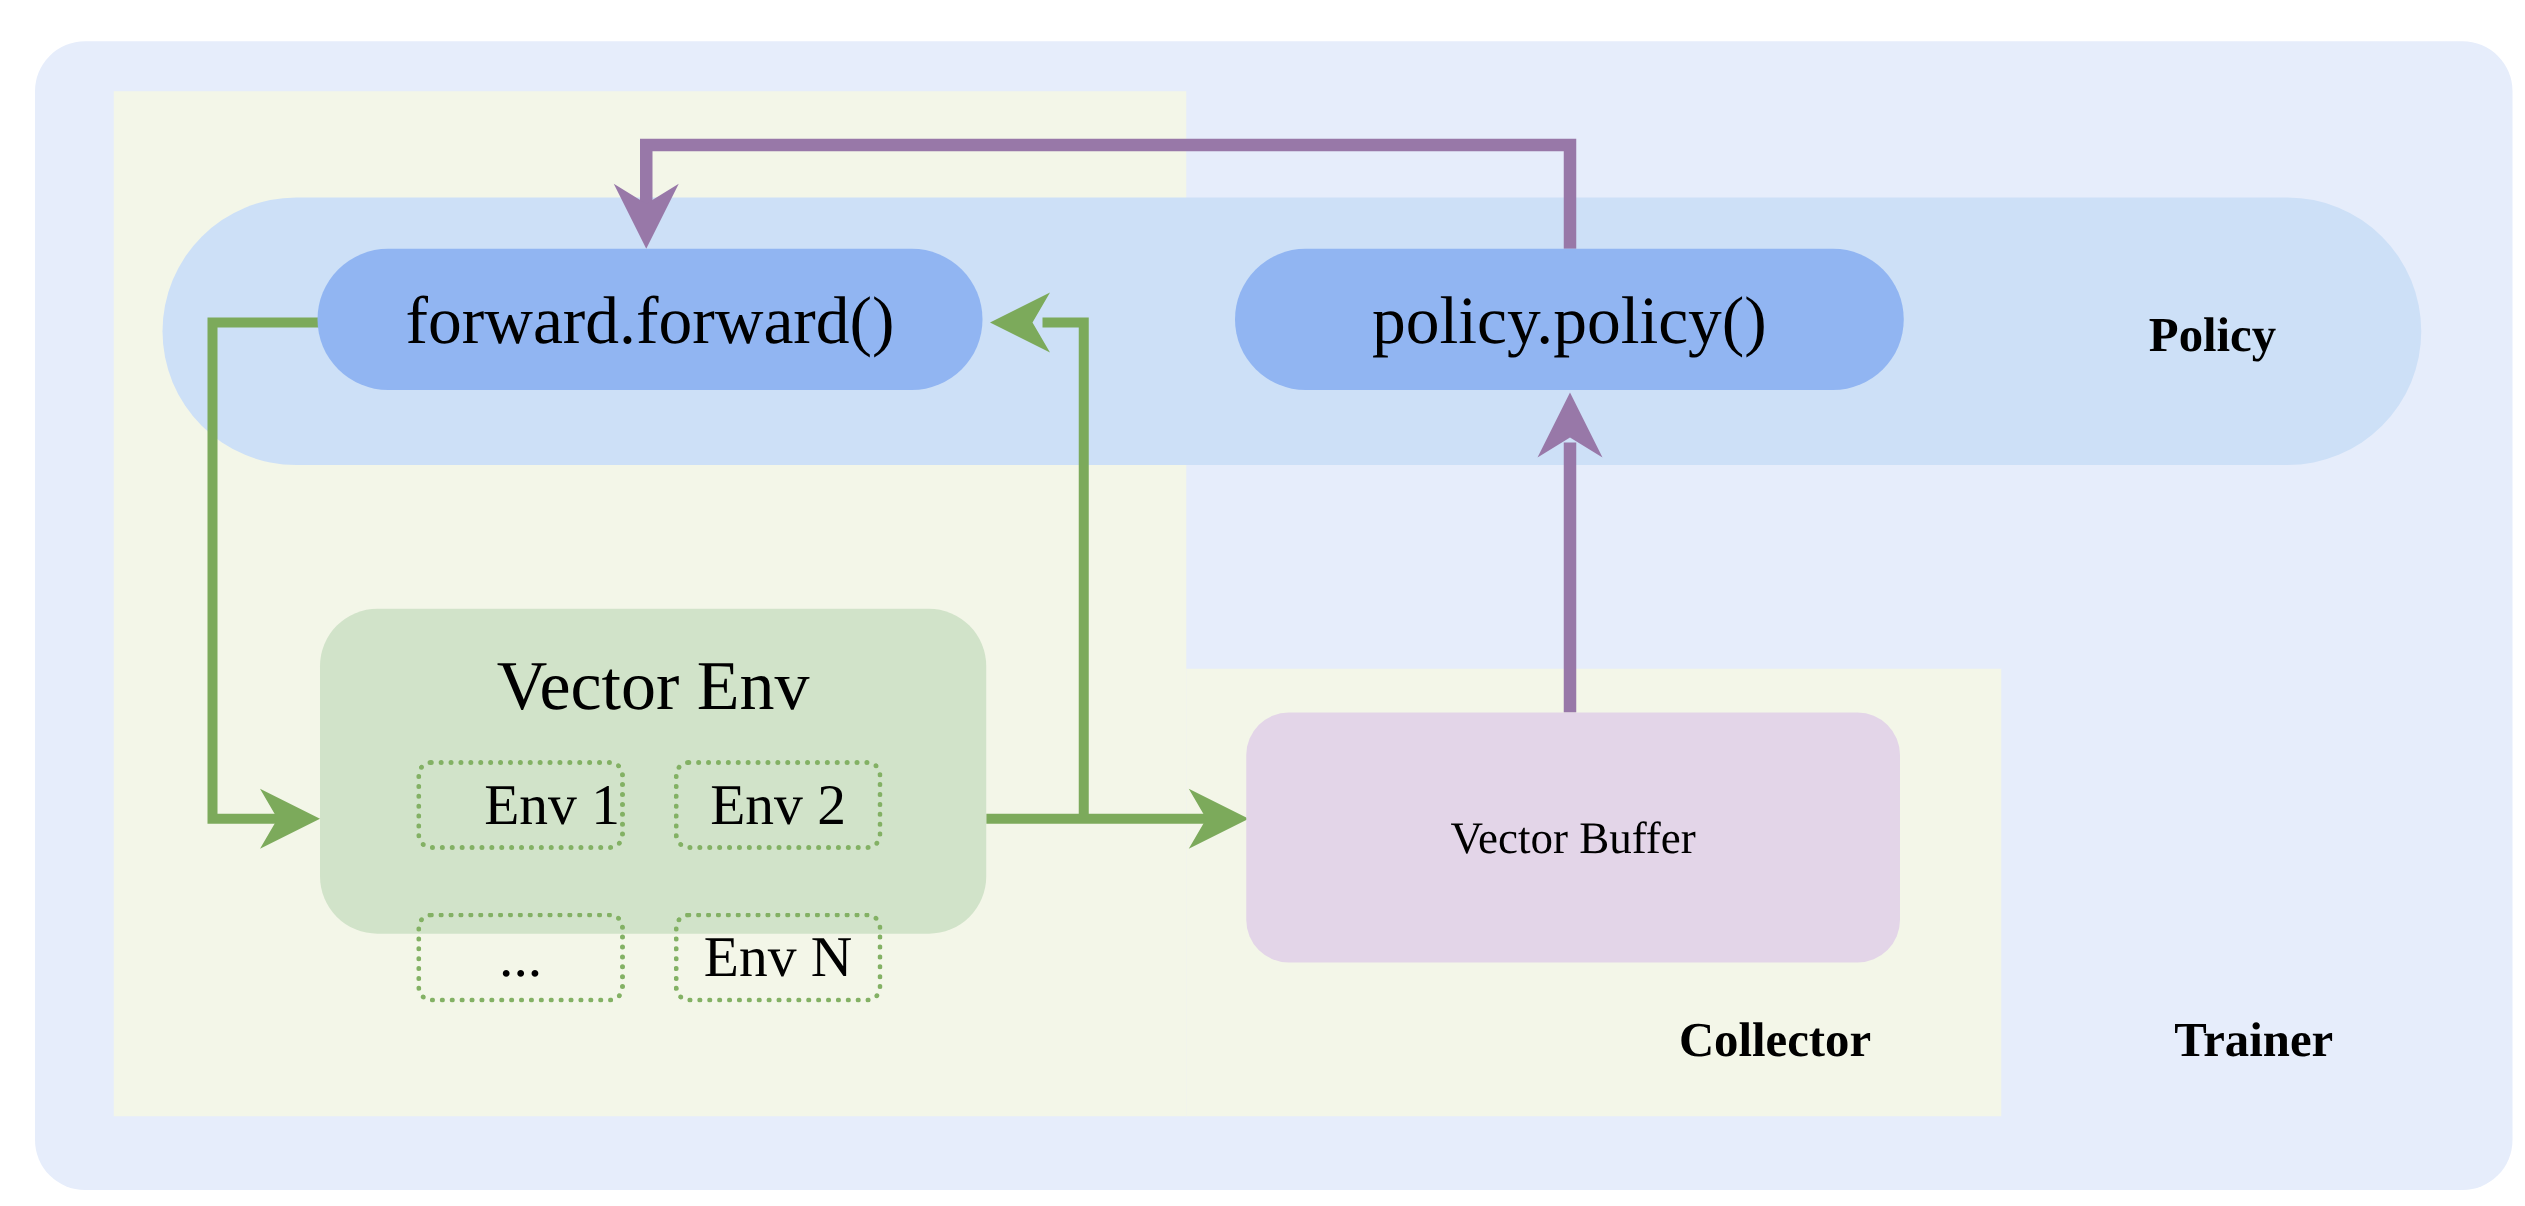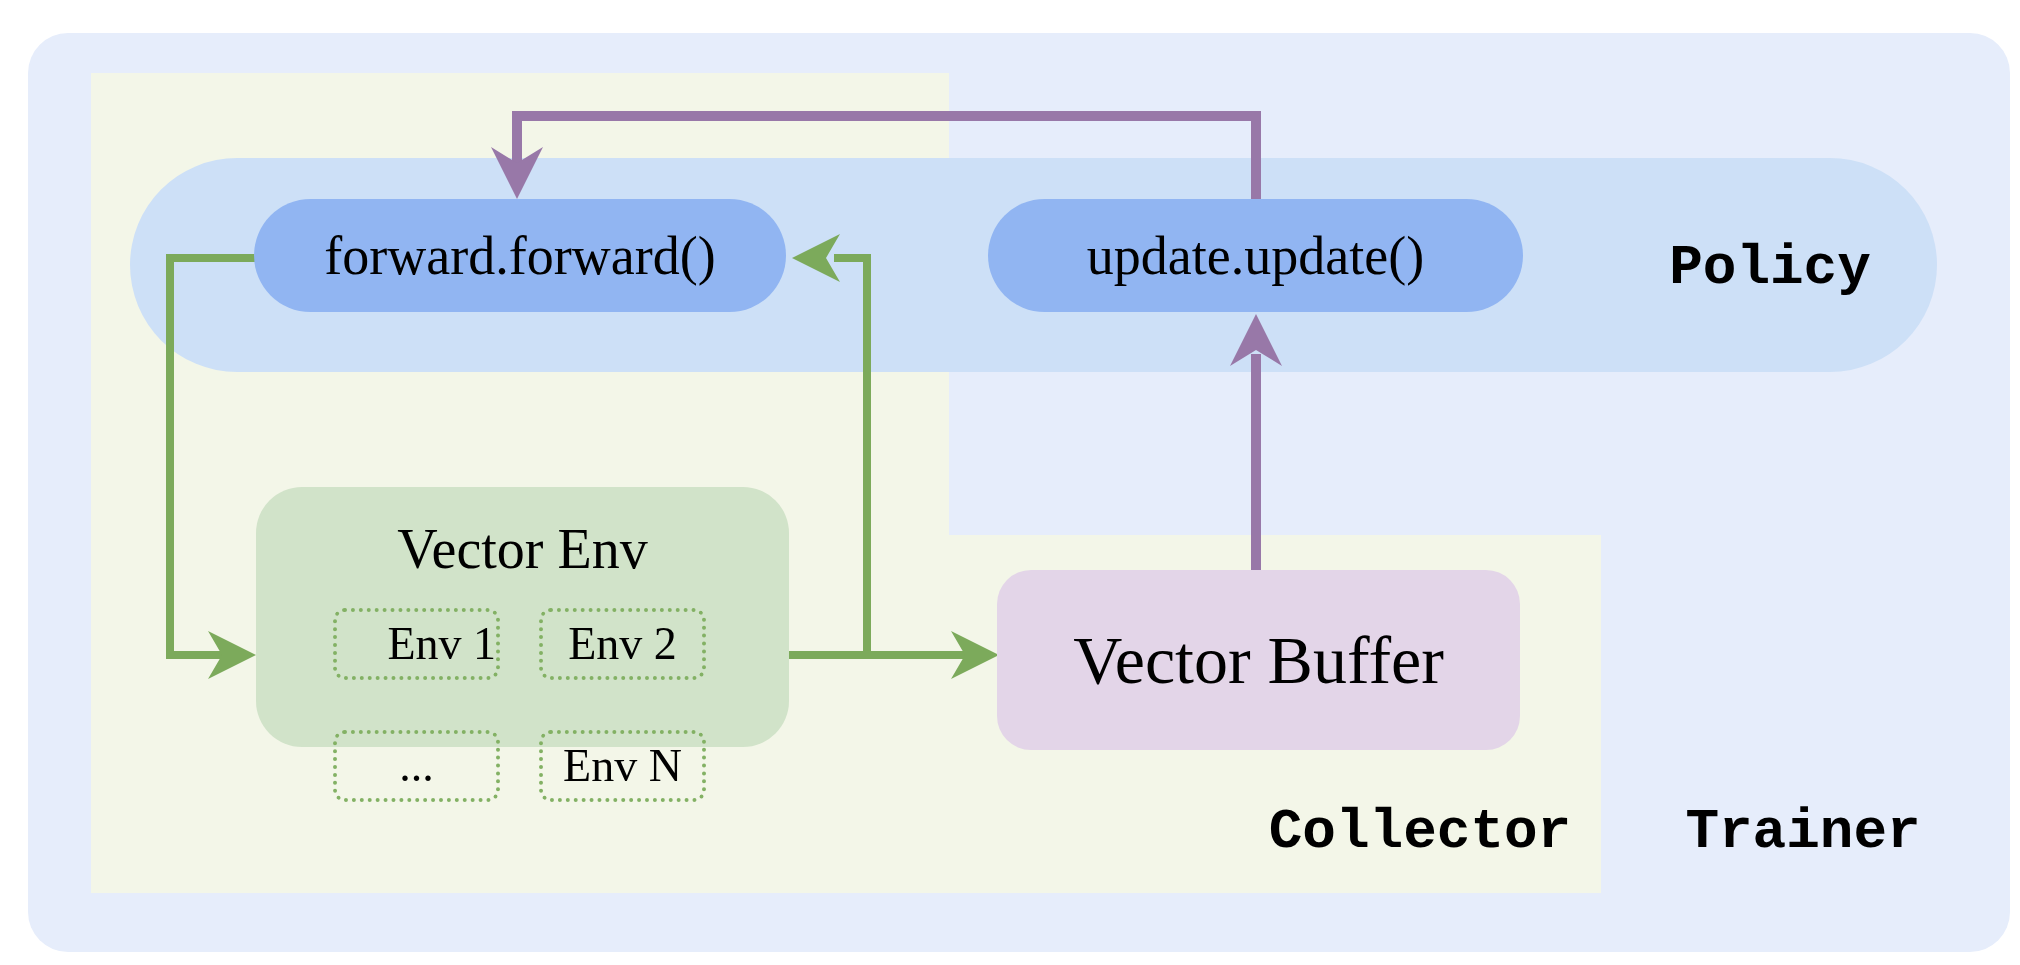--- a/index.html
+++ b/index.html
@@ -47,22 +47,22 @@
     display: flex; align-items: center; justify-content: center;
     background: var(--pill-bg, #91b5f2);
     border-radius: 57px;
     font-size: 54px; line-height: 1;
   }
   .pill-forward { left: 254px; top: 199px; width: 532px; height: 113px; }
   .pill-update  { left: 988px; top: 199px; width: 535px; height: 113px; }
 
   .region-label {
     display: flex; align-items: center; justify-content: center;
-    font-size: 56px; font-weight: bold; line-height: 1;
-    width: 320px; height: 64px; font-family: Liberation Mono, monospace;
+    font-size: 39px; font-weight: bold; line-height: 1;
+    width: 320px; height: 64px;
   }
   .policy-label    { left: 1610px; top: 236px; }
   .collector-label { left: 1260px; top: 800px; }
   .trainer-label   { left: 1643px; top: 800px; }
 
   .vector-env {
     left: 256px; top: 487px; width: 533px; height: 260px;
     background: var(--vector-env-bg, #d1e3c9);
     border-radius: 46px;
   }
@@ -78,25 +78,25 @@
     box-sizing: border-box;
     display: flex; align-items: center; justify-content: center;
     font-size: 46px; line-height: 1;
   }
   .env-1 { left: 77px;  top: 121px; justify-content: flex-end; }
   .env-2 { left: 283px; top: 121px; }
   .env-3 { left: 77px;  top: 243px; }
   .env-4 { left: 283px; top: 243px; }
 
   .vector-buffer {
-    left: 997px; top: 570px; width: 523px; height: 180px;
+    left: 997px; top: 570px; width: 523px; height: 200px;
     background: var(--vector-buffer-bg, #e3d5e8);
     border-radius: 34px;
     display: flex; align-items: center; justify-content: center;
-    font-size: 68px; line-height: 1;
+    font-size: 36px; line-height: 1;
   }
 </style>
 </head>
 <body>
 
 <div class="canvas">
 
   <div class="abs trainer-region"></div>
   <div class="abs collector-main"></div>
   <div class="abs collector-ext"></div>
@@ -117,21 +117,21 @@
     <polygon class="fill-purple" points="1256,314 1230,366 1256,350 1282,366"></polygon>
 
     <polyline class="stroke-purple" points="1256,199 1256,116 517,116 517,166"></polyline>
     <polygon class="fill-purple" points="517,199 491,147 517,163 543,147"></polygon>
   </svg>
 
   <div class="abs pill pill-forward">
     <span>forward.forward()</span>
   </div>
   <div class="abs pill pill-update">
-    <span>update.update()</span>
+    <span>policy.policy()</span>
   </div>
 
   <div class="abs region-label policy-label">Policy</div>
 
   <div class="abs vector-env">
     <div class="vector-env-title">Vector Env</div>
     <div class="env-box env-1">
       <span>Env 1</span>
     </div>
     <div class="env-box env-2">

